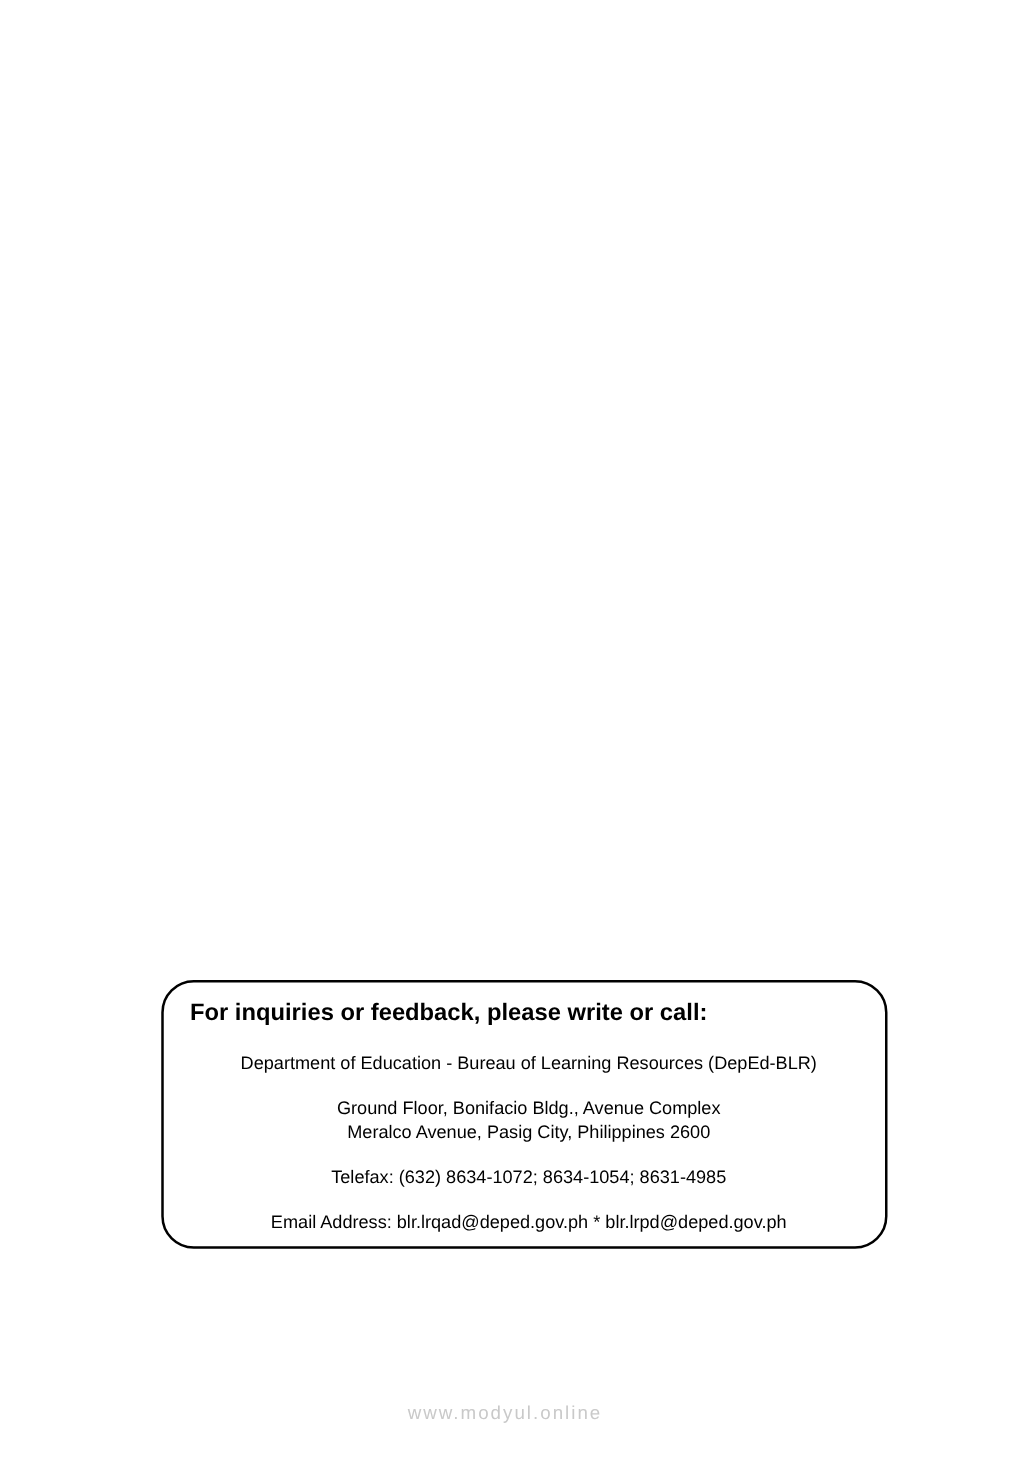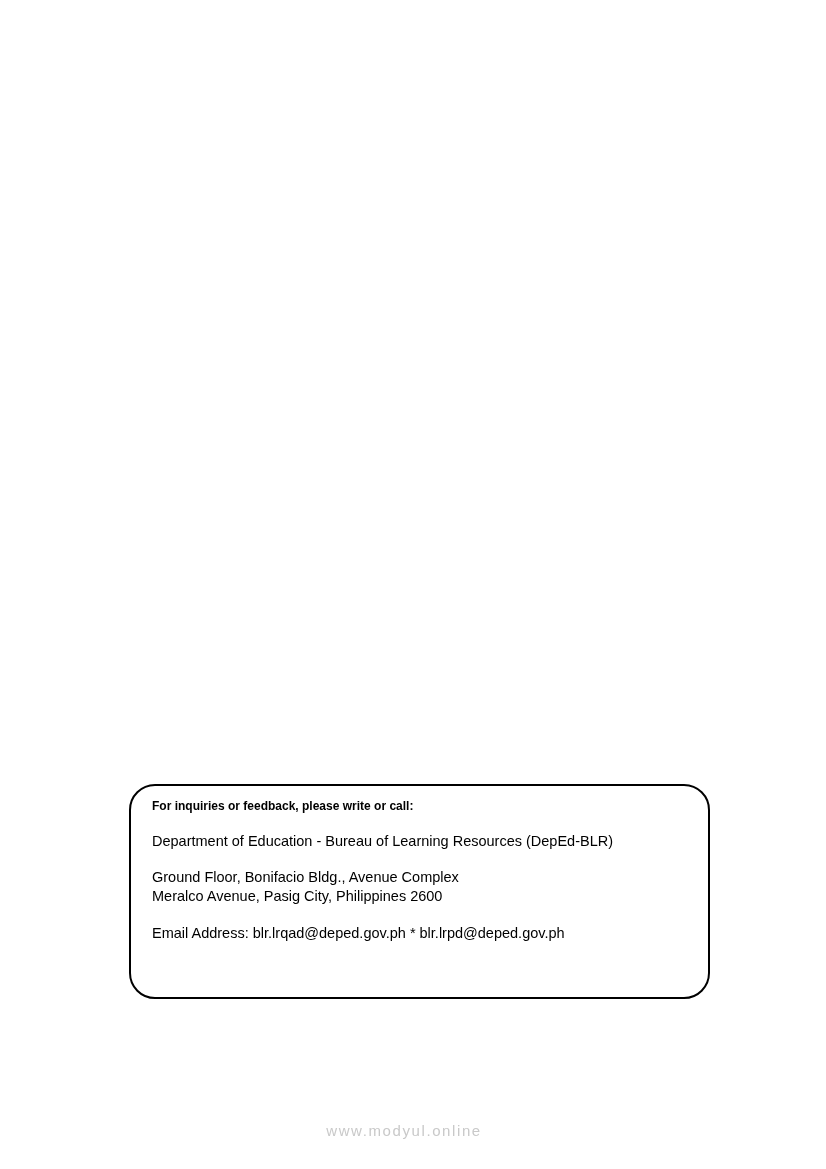--- a/index.html
+++ b/index.html
@@ -33,32 +33,33 @@
     box-sizing: border-box;
     background: #ffffff;
   }
   .contact-inner {
     position: absolute;
     left: 21px;
     top: 12px;
     right: 14px;
   }
   .contact-heading {
-    font-size: 12px;
+    font-size: 19px;
     font-weight: bold;
     color: #000000;
     line-height: 1.35;
     margin: 0 0 18px 0;
   }
   .contact-line {
     font-size: 14.5px;
     color: #000000;
     line-height: 1.32;
     margin: 0 0 17px 0;
     white-space: nowrap;
+    text-align: center;
   }
   .contact-line.block {
     margin-bottom: 17px;
   }
   .contact-line .sub {
     display: block;
   }
   .watermark {
     position: absolute;
     left: 0;
@@ -80,20 +81,21 @@
     <div class="contact-inner">
       <p class="contact-heading">For inquiries or feedback, please write or call:</p>
 
       <p class="contact-line">Department of Education - Bureau of Learning Resources (DepEd-BLR)</p>
 
       <p class="contact-line block">
         <span class="sub">Ground Floor, Bonifacio Bldg., Avenue Complex</span>
         <span class="sub">Meralco Avenue, Pasig City, Philippines 2600</span>
       </p>
 
+      <p class="contact-line">Telefax: (632) 8634-1072; 8634-1054; 8631-4985</p>
 
       <p class="contact-line">Email Address: blr.lrqad@deped.gov.ph * blr.lrpd@deped.gov.ph</p>
     </div>
   </div>
 
   <div class="watermark">www.modyul.online</div>
 
 </div>
 
 </body></html>

